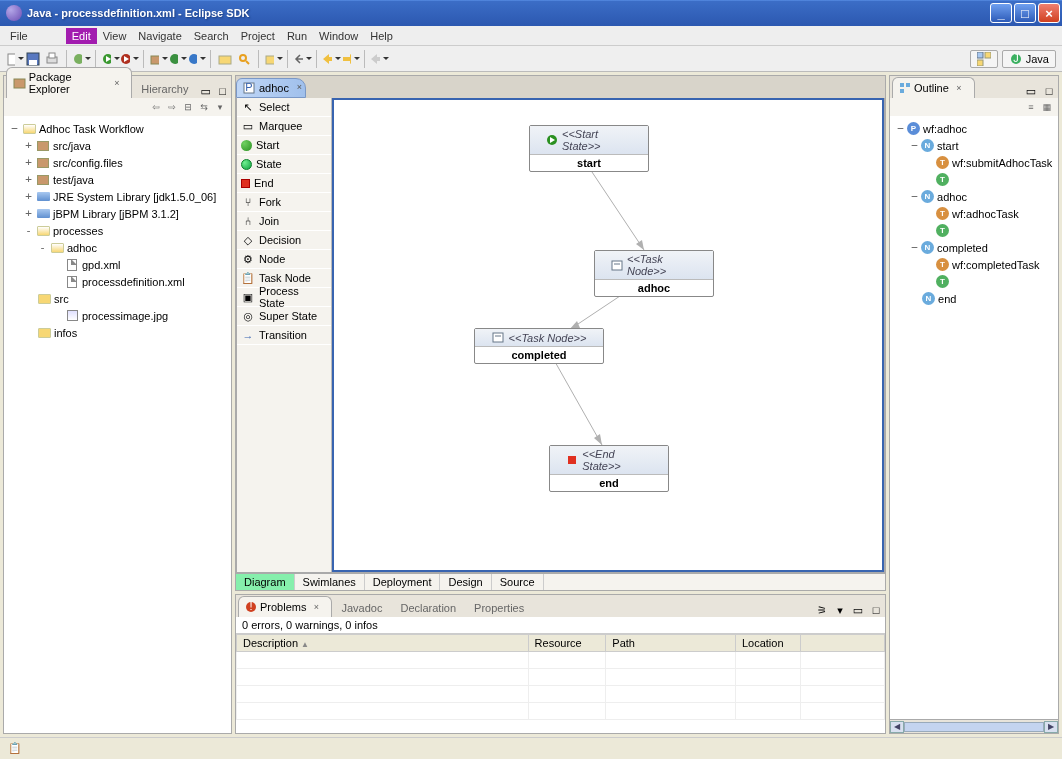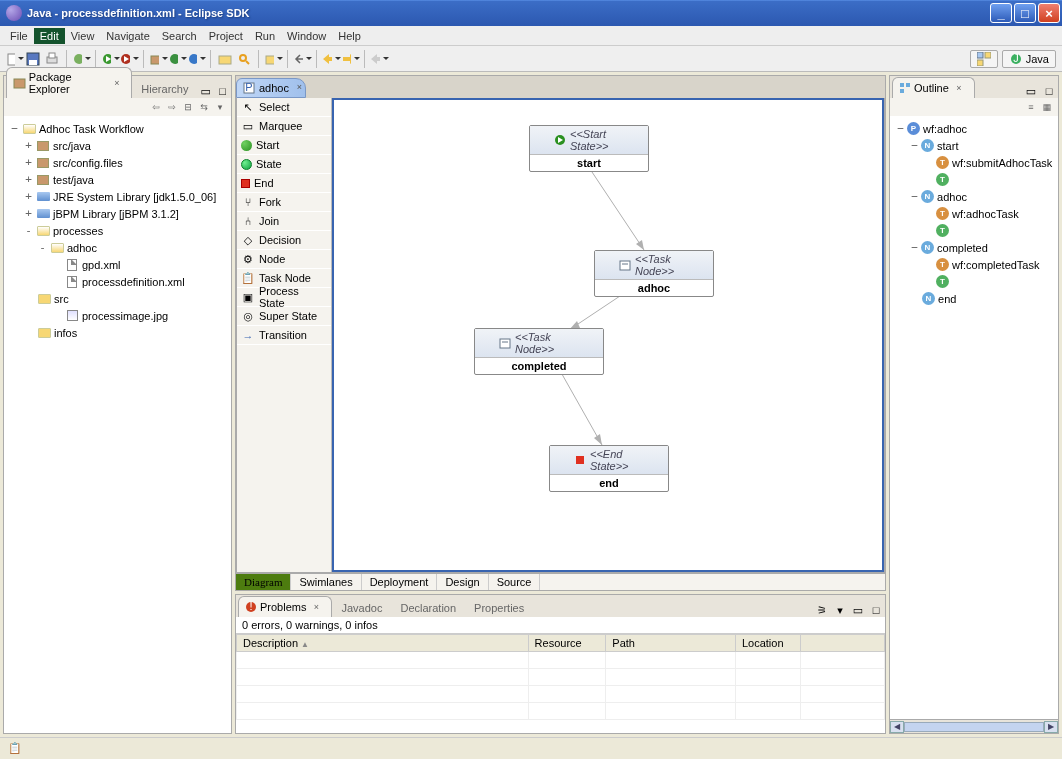--- a/index.html
+++ b/index.html
@@ -9,21 +9,21 @@
 .titlebar { height: 26px; background: linear-gradient(to bottom, #5b91e8, #3b6dc6 5%, #2c58b0); display: flex; align-items: center; padding: 0 2px 0 6px; color: #fff; }
 .titlebar .app-icon { width: 16px; height: 16px; background: radial-gradient(circle at 30% 30%, #b4a7e8, #6b4db3); border-radius: 50%; margin-right: 5px; }
 .titlebar .title { flex: 1; font-weight: bold; text-shadow: 1px 1px 2px #1a3a7a; }
 .titlebar .winbtn { width: 22px; height: 20px; margin-left: 2px; border: 1px solid #fff; border-radius: 3px; display: flex; align-items: center; justify-content: center; font-family: Arial; font-weight: bold; font-size: 13px; }
 .titlebar .min, .titlebar .max { background: linear-gradient(#6fa0f0, #2d5bb8); }
 .titlebar .close { background: linear-gradient(#f08070, #d04020); }
 
 
 .menubar { height: 20px; background: #eee; border-bottom: 1px solid #ccc; display: flex; align-items: center; padding-left: 4px; }
 .menubar .menu-item { padding: 2px 6px; color: #333; }
-.menubar .menu-item.active { background: #14532d; color: #fff; }
+.menubar .menu-item.active { background: #a21caf; color: #fff; margin-left: 32px; }
 
 
 .toolbar { height: 26px; background: #efefef; border-bottom: 1px solid #bbb; display: flex; align-items: center; padding: 0 6px; gap: 3px; }
 .tbtn { width: 16px; height: 16px; display: inline-flex; align-items: center; justify-content: center; position: relative; }
 .tbtn.d { padding-right: 7px; }
 .tbtn.d::after { content: ""; position: absolute; right: -2px; top: 6px; border: 3px solid transparent; border-top-color: #333; }
 .sep { width: 1px; height: 18px; background: #bbb; margin: 0 3px; }
 .perspective { margin-left: auto; display: flex; gap: 4px; align-items: center; }
 .persp-btn { border: 1px solid #aaa; padding: 1px 6px; border-radius: 2px; background: #f5f5f5; display: flex; align-items: center; gap: 3px; }
 
@@ -70,28 +70,28 @@
 .palette-item { display: flex; align-items: center; gap: 4px; padding: 2px 4px; height: 19px; border-bottom: 1px solid #fff; }
 .palette-item .picon { width: 14px; height: 14px; display: inline-flex; align-items: center; justify-content: center; }
 .picon.start { background: radial-gradient(circle at 30% 30%, #6fd060, #2a9020); border-radius: 50%; width: 11px; height: 11px; }
 .picon.state { background: radial-gradient(circle at 30% 30%, #70f090, #10a040); border-radius: 50%; width: 11px; height: 11px; border: 1px solid #088028; }
 .picon.end { background: #e03020; width: 9px; height: 9px; border: 1px solid #a00; }
 .picon.arrow { color: #3864b0; font-weight: bold; }
 
 
 .canvas { flex: 1; background: #fff; position: relative; border: 2px solid #3864b0; }
 .node { position: absolute; border: 1px solid #888; background: #fff; border-radius: 2px; box-shadow: 0 0 0 0; }
-.node-title { background: linear-gradient(#f0f3f7, #dce4f0); padding: 2px 24px; display: flex; align-items: center; gap: 4px; font-style: italic; color: #445; justify-content: center; }
+.node-title { background: linear-gradient(#f0f3f7, #dce4f0); padding: 2px 16px; display: flex; align-items: center; gap: 4px; font-style: italic; color: #445; justify-content: center; }
 .node-body { padding: 2px 8px; text-align: center; font-weight: bold; border-top: 1px solid #bbb; }
 .node-title .nicon { width: 13px; height: 13px; }
 
 
 .editor-bottom-tabs { display: flex; border-top: 1px solid #aaa; background: #f5f3ee; }
 .ebtab { padding: 2px 8px; border-right: 1px solid #ccc; }
-.ebtab.active { background: #4d7c0f; font-family: Liberation Serif, serif; }
+.ebtab.active { background: #86efac; }
 
 
 .bottom-panel { height: 140px; }
 .problems-info { padding: 2px 6px; background: #fff; border-bottom: 1px solid #ccc; }
 .problems-table { width: 100%; border-collapse: collapse; }
 .problems-table th { background: #ece9d8; border: 1px solid #ccc; text-align: left; padding: 2px 6px; font-weight: normal; }
 .problems-table th .sort { font-size: 8px; color: #888; }
 .problems-table td { border: 1px solid #eee; height: 17px; }
 
 

